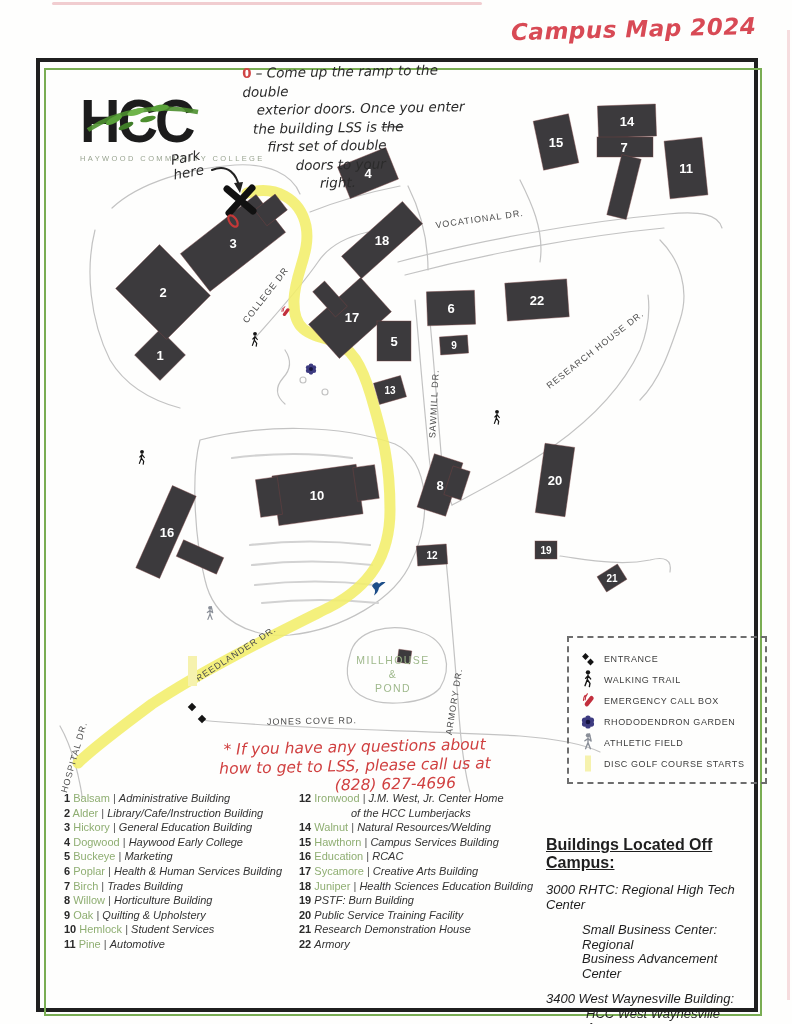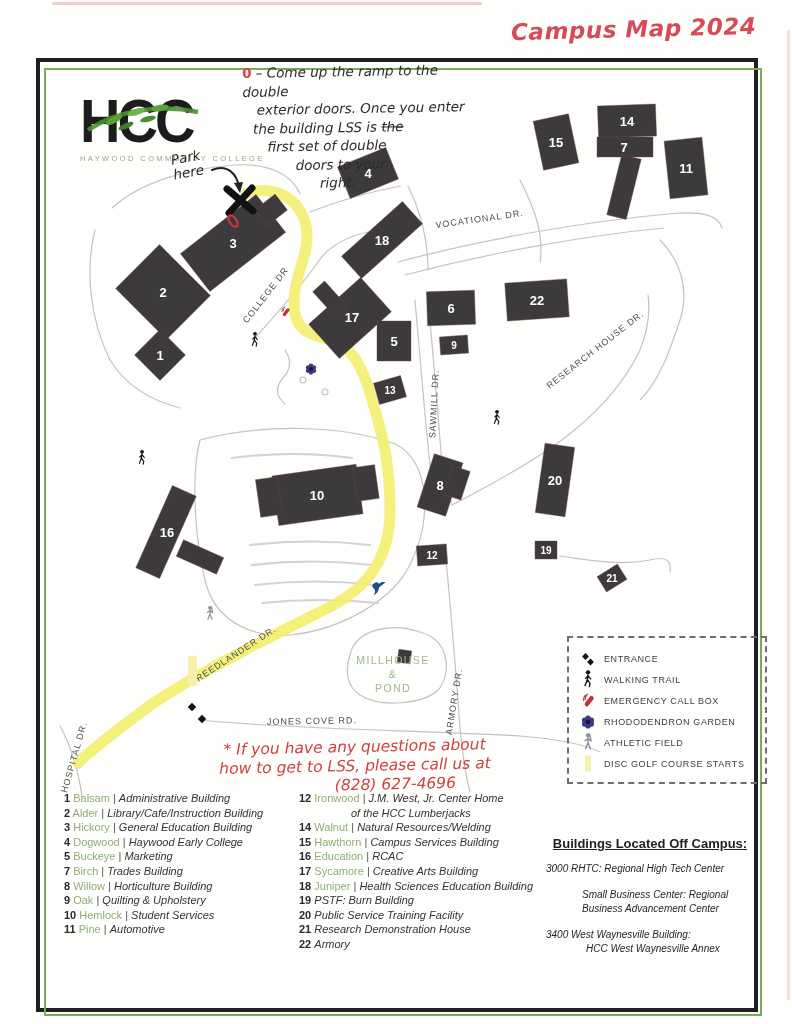--- a/index.html
+++ b/index.html
@@ -46,22 +46,22 @@
 
   
   .dir-col{font-size:11px;line-height:14.6px;color:#2e2e2e;white-space:nowrap;}
   .dir1{left:64px;top:791px;} .dir2{left:299px;top:791px;}
   .dr .num{font-weight:bold;color:#2a2a2a;}
   .dr .tree{color:#8fae72;}
   .dr .desc{font-style:italic;color:#333;}
   .dr .desc.sep::before{content:"\00a0| ";font-style:normal;color:#555;}
   .dr .cont{padding-left:52px;}
   .offc{left:546px;top:836px;width:208px;color:#1f1f1f;}
-  .offc .heading{font-weight:bold;font-size:13px;text-align:center;text-decoration:underline;}
-  .offc .entry{font-style:italic;font-size:10px;line-height:14.5px;margin-top:11px;}
+  .offc .heading{font-weight:bold;font-size:16px;text-align:left;text-decoration:underline;}
+  .offc .entry{font-style:italic;font-size:13px;line-height:14.5px;margin-top:11px;}
   .offc .entry.e2{padding-left:36px;}
   .offc .entry .l2{padding-left:40px;}
 
   
   .bnum{fill:#fff;font-weight:bold;font-size:13px;text-anchor:middle;font-family:"Liberation Sans",sans-serif;}
   .bnum.sm{font-size:10px;}
   .rlbl{fill:#4d4d4d;font-size:9px;letter-spacing:1px;text-anchor:middle;font-family:"Liberation Sans",sans-serif;}
   .area{fill:#9fb98c;font-size:10.5px;letter-spacing:1.4px;text-anchor:middle;font-family:"Liberation Sans",sans-serif;}
 </style>
 </head>
@@ -322,20 +322,21 @@
       <span class="lg-label">DISC GOLF COURSE STARTS</span>
     </div>
   </div>
 
   <div class="abs dir-col dir1">
     <div class="dr"><span class="num">1</span> <span class="tree">Balsam</span><span class="desc sep">Administrative Building</span></div>
     <div class="dr"><span class="num">2</span> <span class="tree">Alder</span><span class="desc sep">Library/Cafe/Instruction Building</span></div>
     <div class="dr"><span class="num">3</span> <span class="tree">Hickory</span><span class="desc sep">General Education Building</span></div>
     <div class="dr"><span class="num">4</span> <span class="tree">Dogwood</span><span class="desc sep">Haywood Early College</span></div>
     <div class="dr"><span class="num">5</span> <span class="tree">Buckeye</span><span class="desc sep">Marketing</span></div>
+    <div class="dr"><span class="num">6</span> <span class="tree">Poplar</span><span class="desc sep">Health &amp; Human Services Building</span></div>
     <div class="dr"><span class="num">7</span> <span class="tree">Birch</span><span class="desc sep">Trades Building</span></div>
     <div class="dr"><span class="num">8</span> <span class="tree">Willow</span><span class="desc sep">Horticulture Building</span></div>
     <div class="dr"><span class="num">9</span> <span class="tree">Oak</span><span class="desc sep">Quilting &amp; Upholstery</span></div>
     <div class="dr"><span class="num">10</span> <span class="tree">Hemlock</span><span class="desc sep">Student Services</span></div>
     <div class="dr"><span class="num">11</span> <span class="tree">Pine</span><span class="desc sep">Automotive</span></div>
   </div>
 
   <div class="abs dir-col dir2">
     <div class="dr"><span class="num">12</span> <span class="tree">Ironwood</span><span class="desc sep">J.M. West, Jr. Center Home</span></div>
     <div class="dr">

